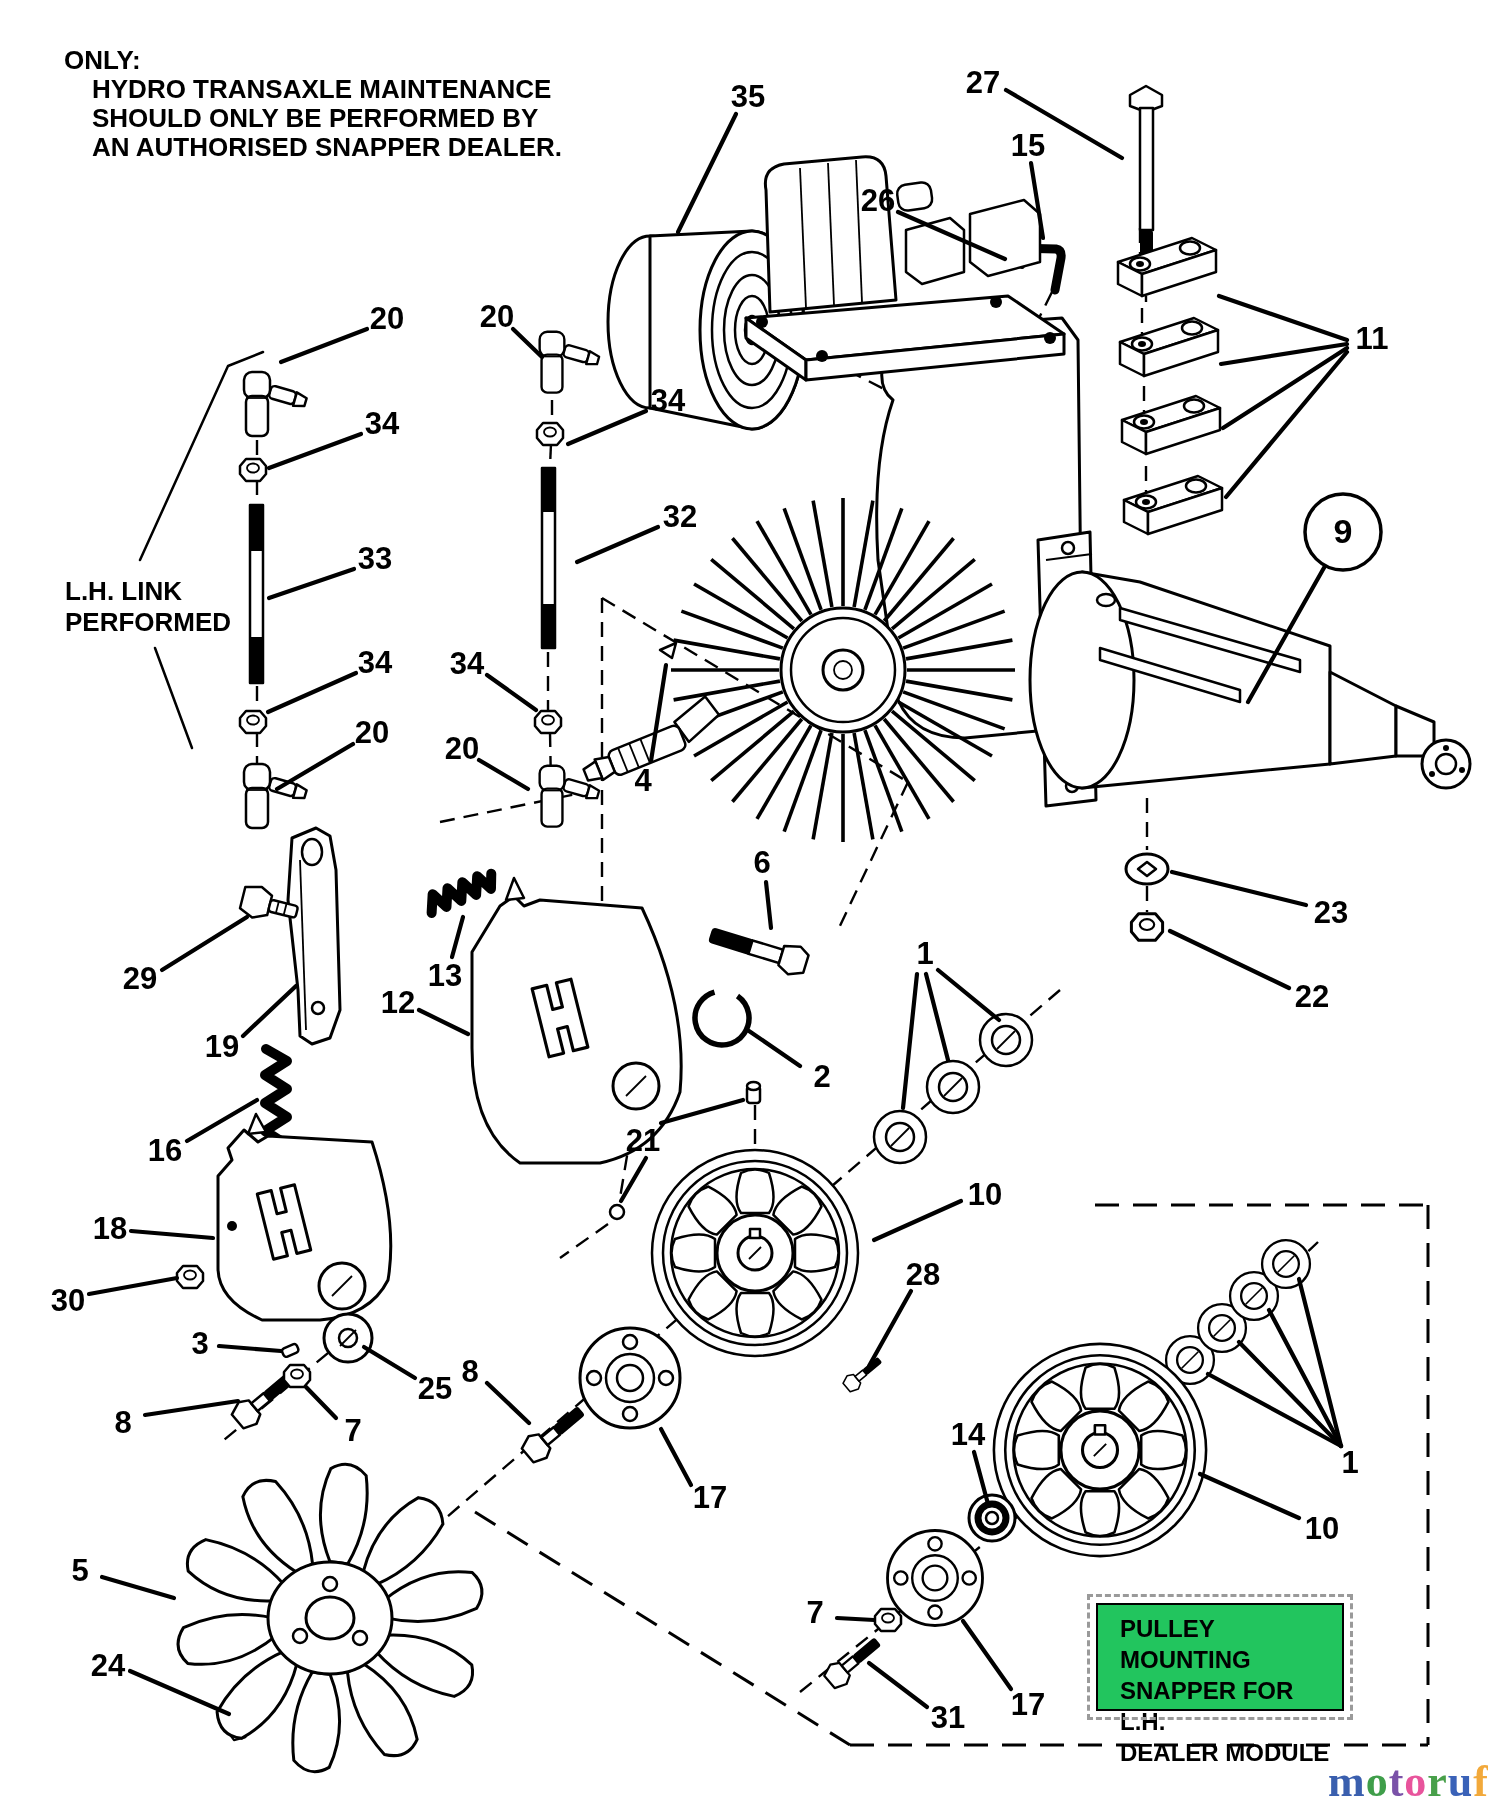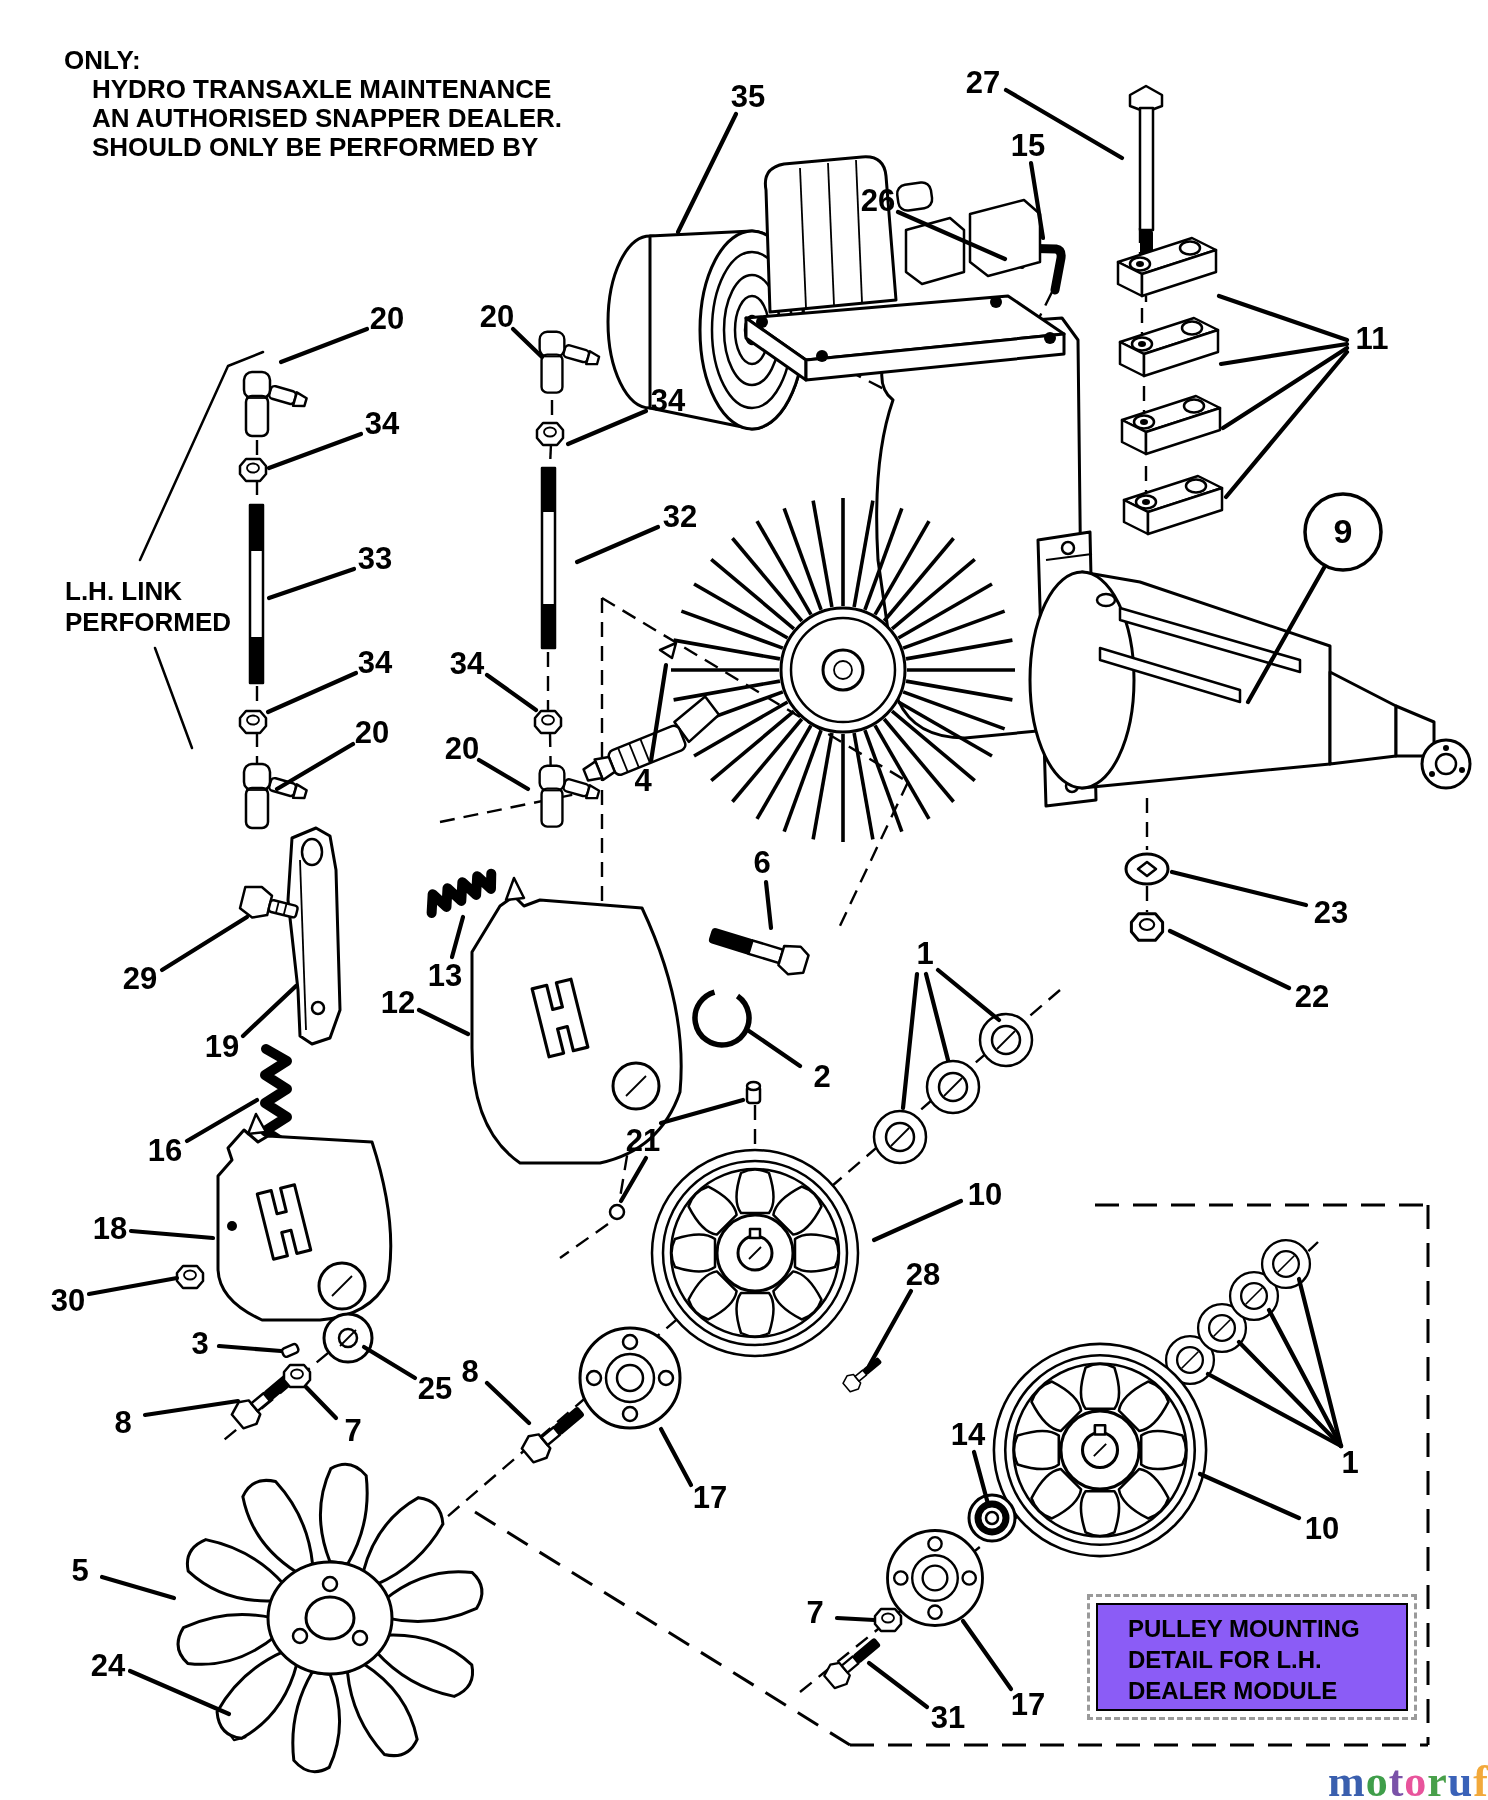--- a/index.html
+++ b/index.html
@@ -10,23 +10,23 @@
   .w{fill:#fff;stroke:#000;stroke-width:2.5;stroke-linejoin:round;}
   .w3{fill:#fff;stroke:#000;stroke-width:3;stroke-linejoin:round;}
   .blk{fill:#000;stroke:none;}
   .dd{fill:none;stroke:#000;stroke-width:2.4;stroke-dasharray:15 9;}
   .bd{fill:none;stroke:#000;stroke-width:3;stroke-dasharray:24 14;}
   .thin{fill:none;stroke:#000;stroke-width:1.8;}
   .overlay{position:absolute;color:#000;}
   .note{left:64px;top:46px;font-size:26px;font-weight:700;line-height:29px;}
   .note .ind{margin-left:28px;}
   .lhlink{left:65px;top:576px;font-size:26px;font-weight:700;line-height:31px;}
-  .detailbox{left:1096px;top:1603px;width:312px;height:108px;border:2.5px solid #000;
-    box-sizing:border-box;padding:8px 0 0 30px;font-size:24px;font-weight:700;line-height:31px;
-    outline:3px dashed #9a9a9a;outline-offset:6px;background:#8b5cf6;}
+  .detailbox{left:1096px;top:1603px;width:248px;height:108px;border:2.5px solid #000;
+    box-sizing:border-box;padding:8px 0 0 22px;font-size:24px;font-weight:700;line-height:31px;
+    outline:3px dashed #9a9a9a;outline-offset:6px;background:#22c55e;}
   .motoruf{left:1328px;top:1756px;font-family:"Liberation Serif",serif;font-weight:700;font-size:44px;letter-spacing:1px;}
 </style>
 </head>
 <body>
 
 <div id="stage">
 
 <svg id="diagram" width="1488" height="1800" viewBox="0 0 1488 1800">
   <defs>
     <g id="nut-sym">
@@ -579,32 +579,32 @@
         <g>
           <line x1="1011" y1="1689" x2="963" y2="1621" stroke="#000000" stroke-width="4.2" stroke-linecap="round"></line>
           <text x="1028" y="1715" text-anchor="middle" font-family="&quot;Liberation Sans&quot;, sans-serif" font-size="31" font-weight="700" fill="#000000">17</text>
         </g>
       </g>
 </svg>
 
 <div class="overlay note">
   <div>ONLY:</div>
   <div class="ind">HYDRO TRANSAXLE MAINTENANCE</div>
+  <div class="ind">SHOULD ONLY BE PERFORMED BY</div>
   <div class="ind">AN AUTHORISED SNAPPER DEALER.</div>
-  <div class="ind">SHOULD ONLY BE PERFORMED BY</div>
 </div>
 
 <div class="overlay lhlink">
   <div>L.H. LINK</div>
   <div>PERFORMED</div>
 </div>
 
 <div class="overlay detailbox">
   <div>PULLEY MOUNTING</div>
-  <div>DETAIL FOR L.H.</div>
+  <div>SNAPPER FOR L.H.</div>
   <div>DEALER MODULE</div>
 </div>
 
 <div class="overlay motoruf">
   <span id="motoruf-letters"><span style="color: rgb(58, 95, 174);">m</span><span style="color: rgb(63, 158, 74);">o</span><span style="color: rgb(122, 82, 168);">t</span><span style="color: rgb(232, 84, 156);">o</span><span style="color: rgb(72, 160, 74);">r</span><span style="color: rgb(58, 98, 184);">u</span><span style="color: rgb(242, 169, 59);">f</span></span>
 </div>
 
 </div>
 
 </body></html>

